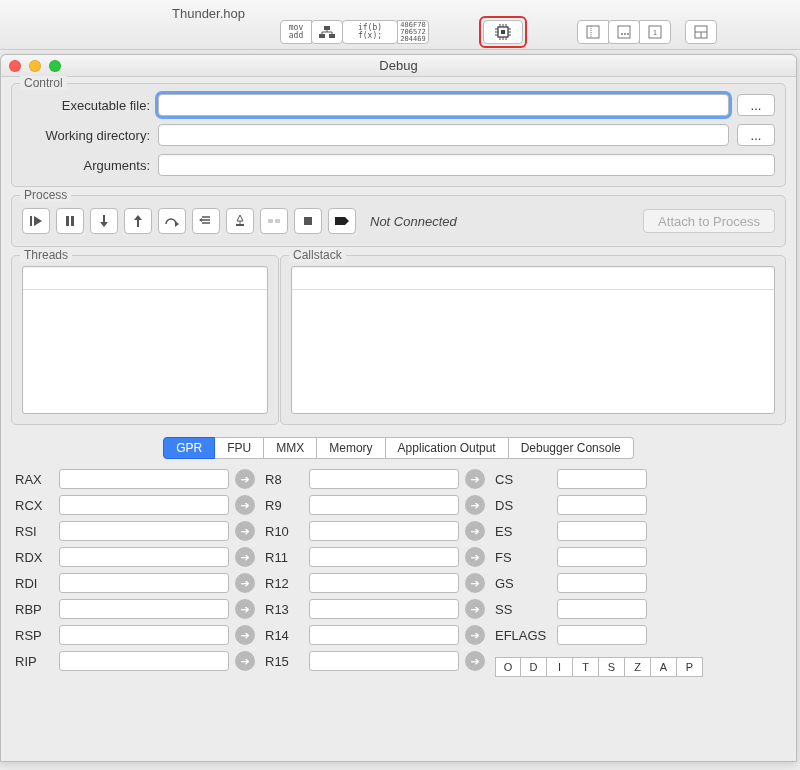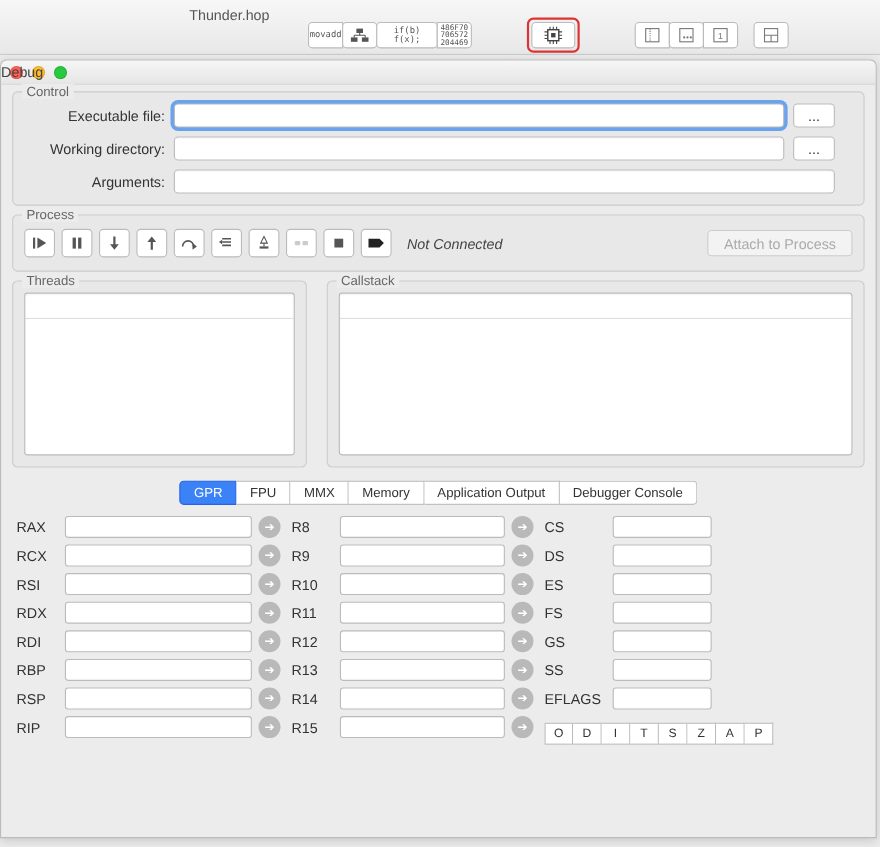--- a/index.html
+++ b/index.html
@@ -71,26 +71,26 @@
     border-bottom: 1px solid #ccc;
     display: flex;
     align-items: center;
     position: relative;
   }
   .traffic { display:flex; gap:8px; margin-left:8px;}
   .dot { width: 12px; height:12px; border-radius: 50%; }
   .dot.r{background:#ff5f57;border:1px solid rgba(0,0,0,0.1);}
   .dot.y{background:#febc2e;border:1px solid rgba(0,0,0,0.1);}
   .dot.g{background:#28c840;border:1px solid rgba(0,0,0,0.1);}
-  .win-title { position:absolute; left:0; right:0; font-size:13px; color:#444; }
+  .win-title { position:absolute; left:0; right:0; text-align:center; font-size:13px; color:#444; }
   .panel-body { padding: 6px 10px; }
   .fieldset {
     border: 1px solid #ccc;
     border-radius: 5px;
-    padding: 10px 26px 10px 10px;
+    padding: 10px 10px 10px 10px;
     margin-bottom: 8px;
     background: #e8e8e8;
     position: relative;
   }
   .fieldset legend, .legend-label {
     font-size: 12px;
     color: #666;
     background: #ececec;
     padding: 0 4px;
     position: absolute;
@@ -117,21 +117,21 @@
     color:#444;
   }
   .ctrl-btn svg { display:block; }
   .status-text { margin-left:8px; font-style:italic; color:#444; font-size:13px; }
   .attach-btn {
     margin-left:auto; height:24px; padding:0 14px;
     border:1px solid #ccc; border-radius:4px;
     background:#f3f3f3; color:#aaa; font-size:13px;
   }
   .two-col {
-    display:flex; gap:18px;text-align:center;
+    display:flex; gap:1px;text-align:center;
   }
   .col-panel {
     border:1px solid #ccc; border-radius:5px; padding:10px; background:#e8e8e8;
     position:relative;
   }
   .threads-panel { width: 268px; }
   .callstack-panel { flex:1; }
   .listbox {
     background:#fff; border:1px solid #bbb; border-radius:3px;
     height:148px;
@@ -175,21 +175,21 @@
   .flag-cell + .flag-cell { border-left:none; }
 </style>
 </head>
 <body>
 
 <div class="top-bar">
   <div class="file-title">Thunder.hop</div>
 
   <div class="spacer" style="width:270px"></div>
   <div class="tool-group">
-    <div class="tool-btn" style="flex-direction:row;line-height:1;width:32px">
+    <div class="tool-btn" style="flex-direction:column;line-height:1;width:32px">
       <span style="font-family:monospace;font-size:8px">mov</span>
       <span style="font-family:monospace;font-size:8px">add</span>
     </div>
     <div class="tool-btn" style="width:32px">
       <svg width="18" height="14">
           <rect x="6" y="1" width="6" height="4" fill="#555"></rect>
           <rect x="1" y="9" width="6" height="4" fill="#555"></rect>
           <rect x="11" y="9" width="6" height="4" fill="#555"></rect>
           <line x1="9" y1="5" x2="9" y2="7" stroke="#555"></line>
           <line x1="4" y1="9" x2="4" y2="7" stroke="#555"></line>

